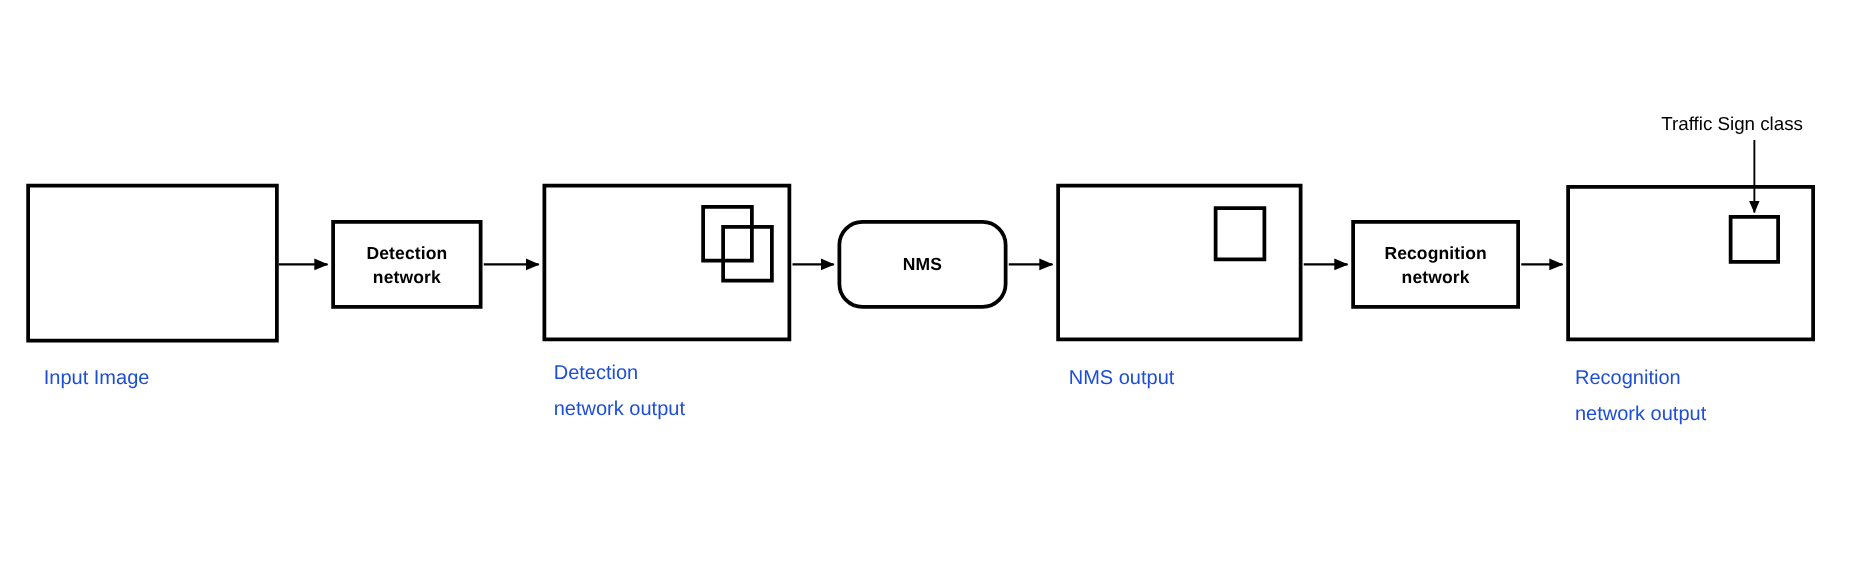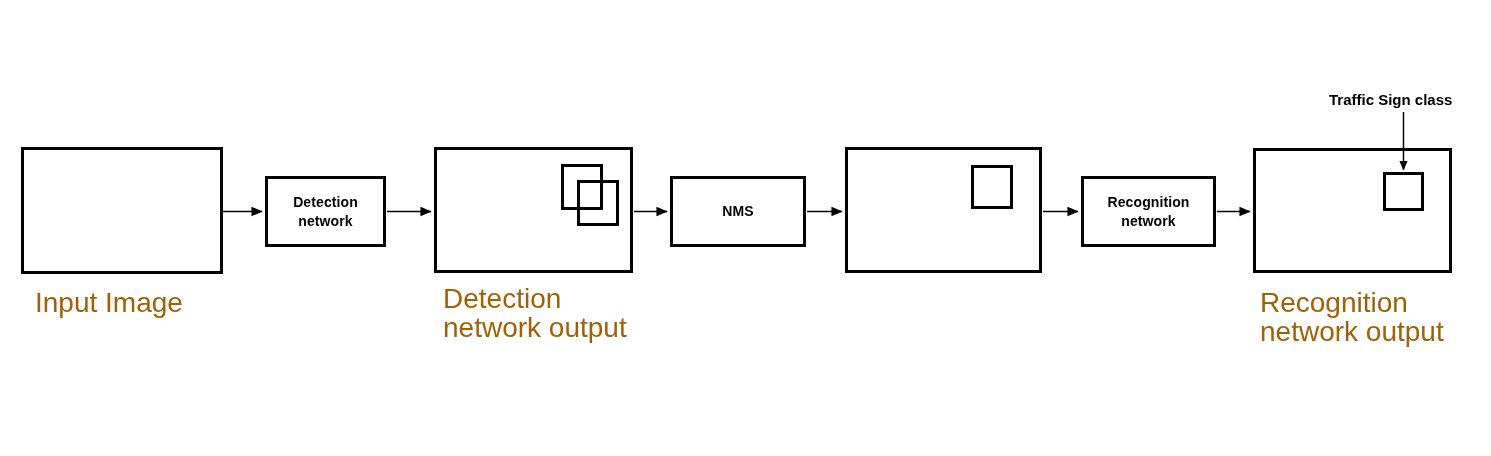--- a/index.html
+++ b/index.html
@@ -46,34 +46,33 @@
   .bbox {
     position: absolute;
     box-sizing: border-box;
     border: 3px solid #000000;
     background: transparent;
   }
 
   
   .caption {
     position: absolute;
-    font-size: 28px;
+    font-size: 16px;
     line-height: 29px;
-    color: #a16207;
+    color: #1d4ed8;
     white-space: pre-line;
   }
 
   
   .annotation {
     position: absolute;
     font-size: 15px;
     line-height: 18px;
     color: #000000;
     white-space: nowrap;
-    font-weight: bold;
   }
 
   
   #connectors {
     position: absolute;
     left: 0;
     top: 0;
     width: 1491px;
     height: 456px;
     pointer-events: none;
@@ -91,26 +90,27 @@
     <span>Detection
 network</span>
   </div>
 
   <div class="frame" style="left:434px; top:147px; width:199px; height:126px;"></div>
   <div class="bbox" style="left:561px; top:164px; width:42px; height:46px;"></div>
   <div class="bbox" style="left:577px; top:180px; width:42px; height:46px;"></div>
   <div class="caption" style="left:443px; top:284px; width:300px;">Detection
 network output</div>
 
-  <div class="procbox" style="left:670px; top:176px; width:136px; height:71px;">
+  <div class="procbox" style="left:670px; top:176px; width:136px; height:71px;border-radius:20px;">
     <span>NMS</span>
   </div>
 
   <div class="frame" style="left:845px; top:147px; width:197px; height:126px;"></div>
   <div class="bbox" style="left:971px; top:165px; width:42px; height:44px;"></div>
+  <div class="caption" style="left:855px; top:288px; width:260px;">NMS output</div>
 
   <div class="procbox" style="left:1081px; top:176px; width:135px; height:71px;text-align:center;">
     <span>Recognition
 network</span>
   </div>
 
   <div class="frame" style="left:1253px; top:148px; width:199px; height:125px;"></div>
   <div class="bbox" style="left:1383px; top:172px; width:41px; height:39px;"></div>
   <div class="annotation" style="left:1329px; top:91px;">Traffic Sign class</div>
   <div class="caption" style="left:1260px; top:288px; width:300px;">Recognition

